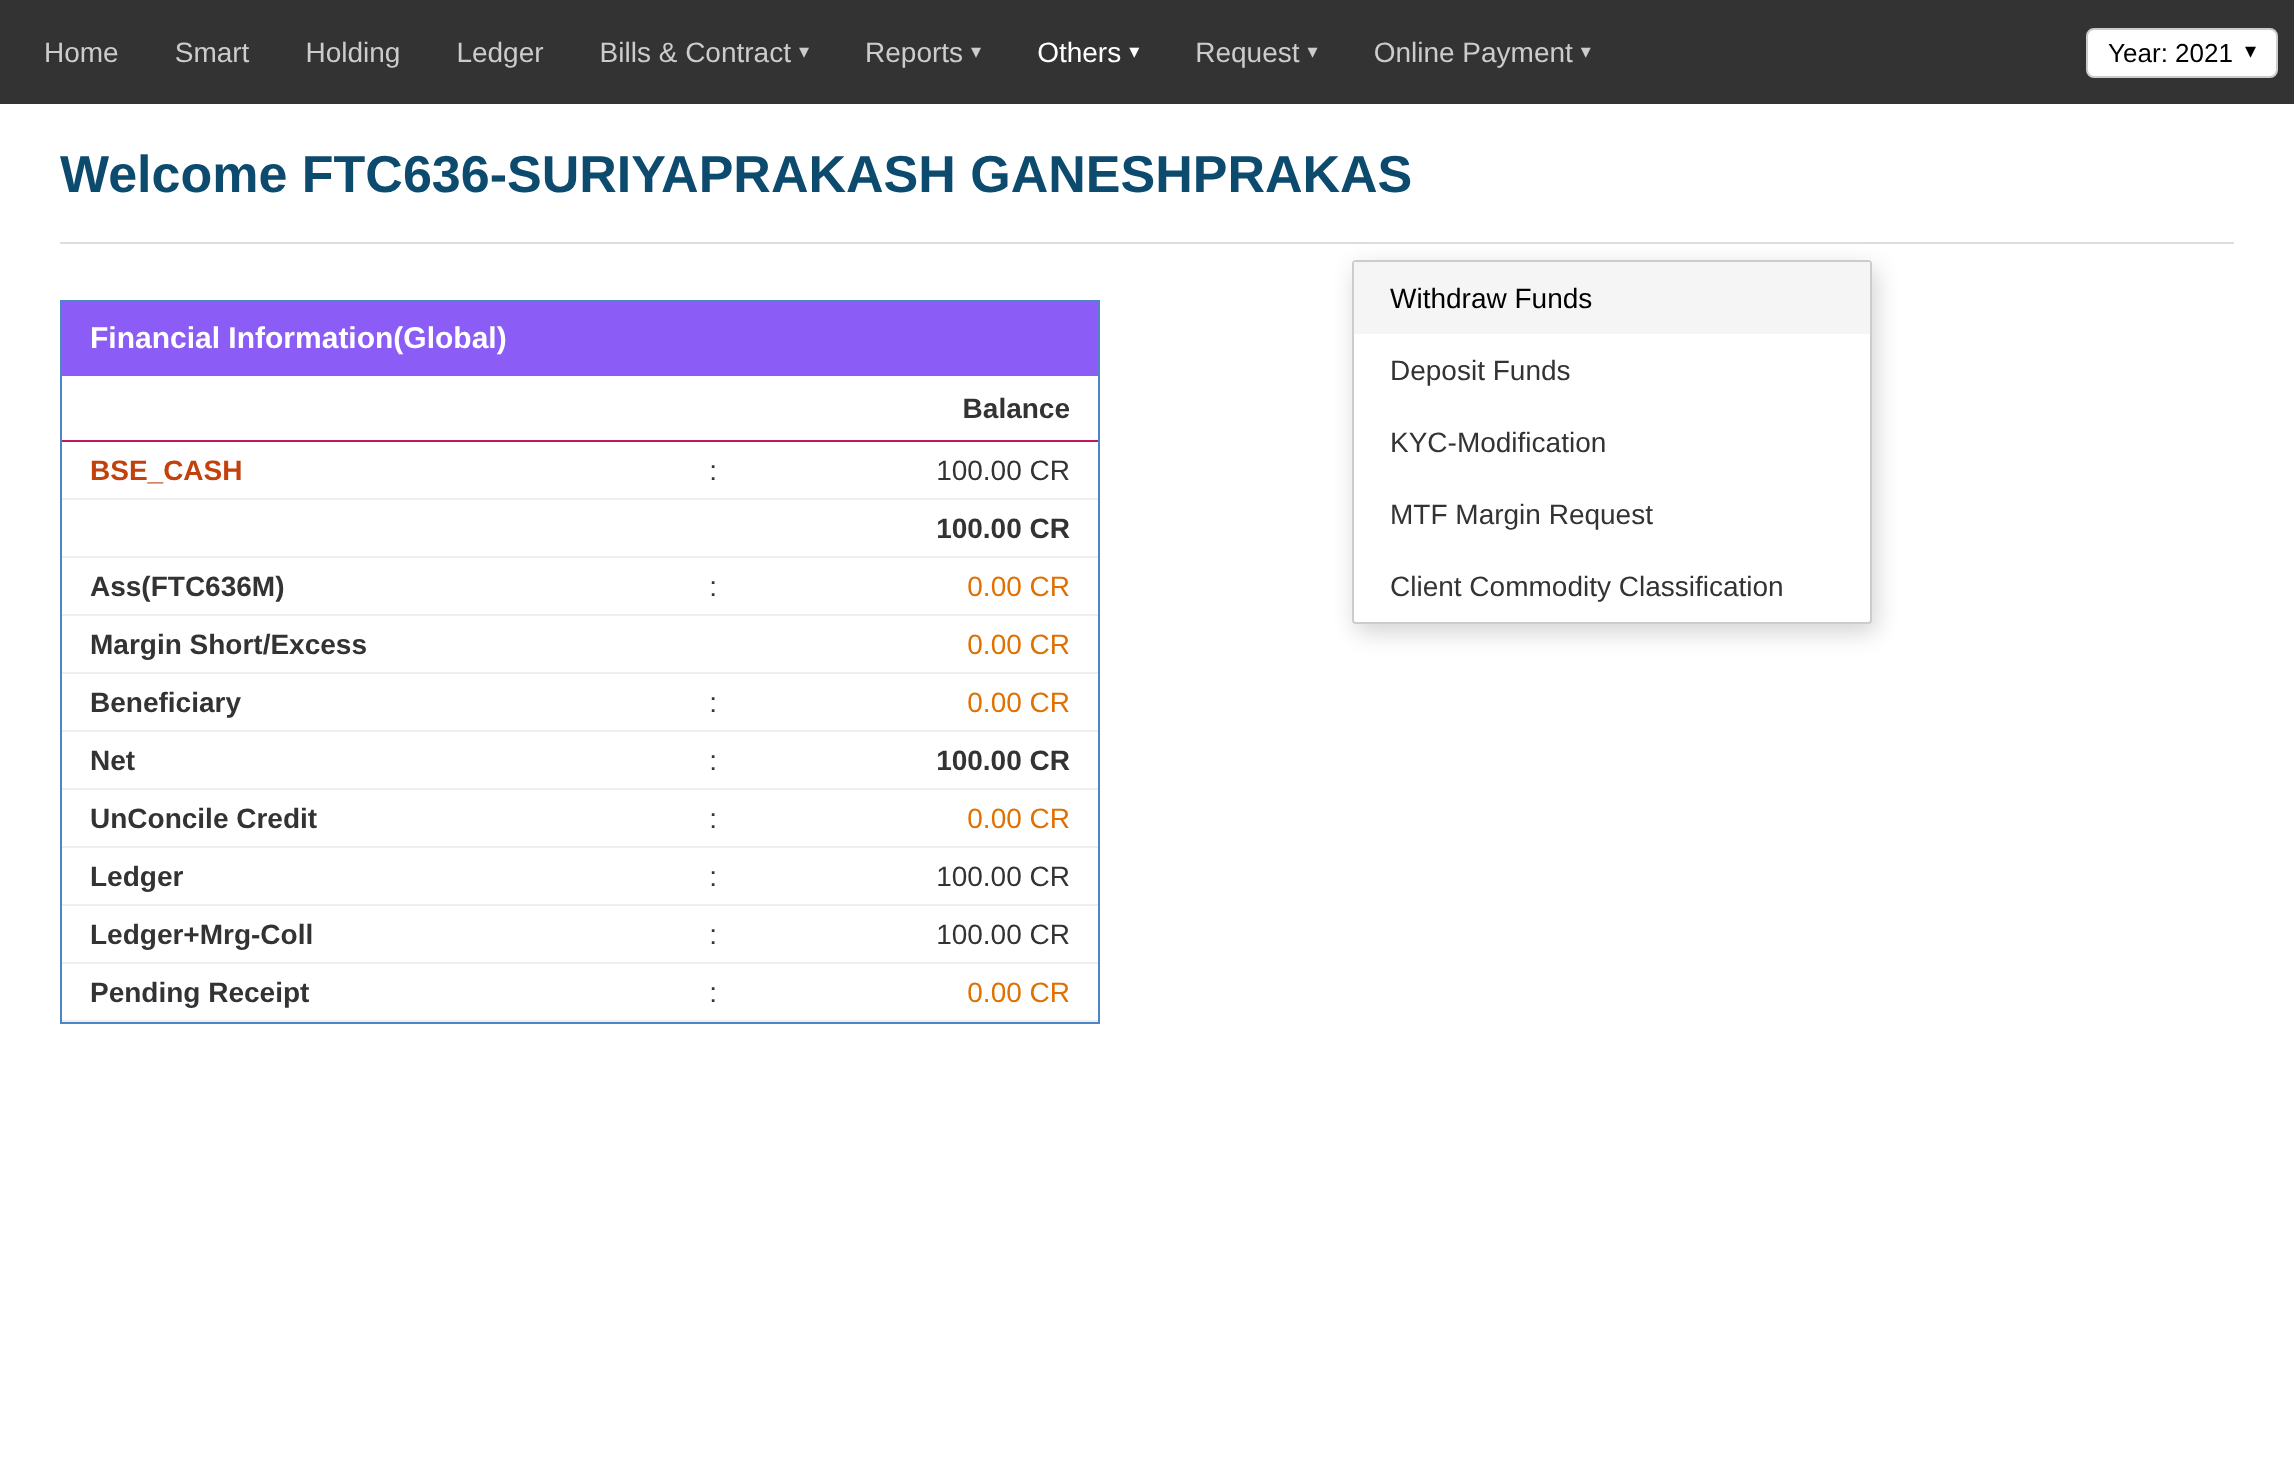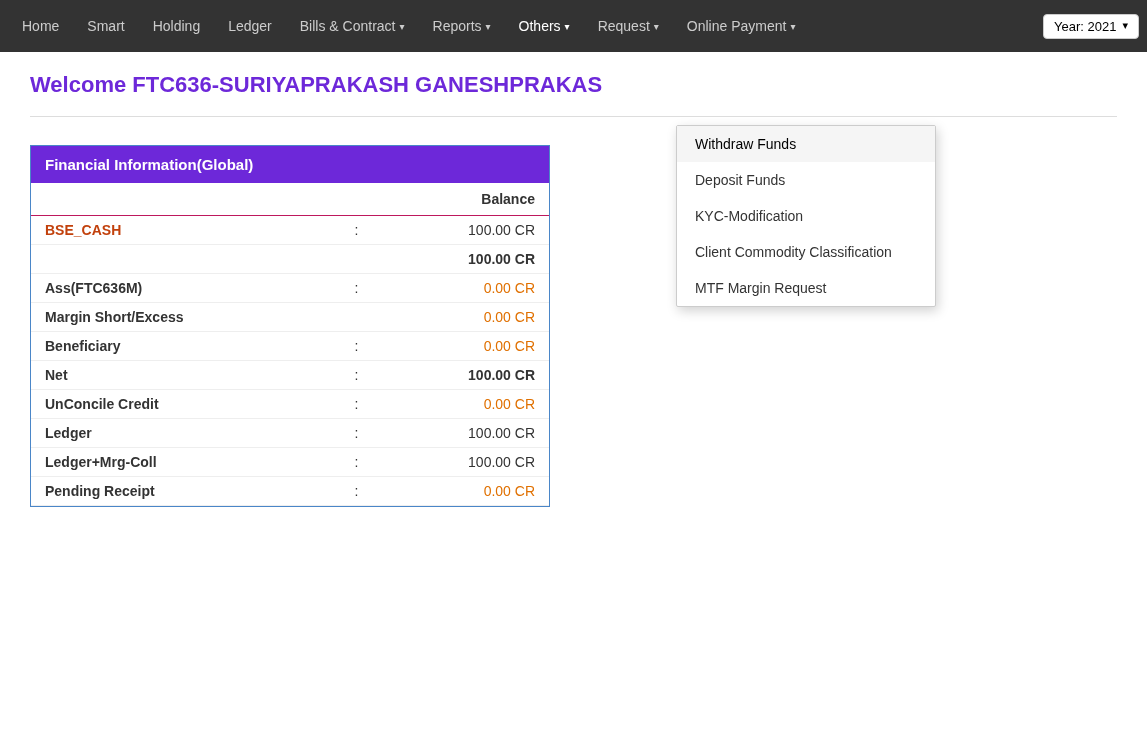--- a/index.html
+++ b/index.html
@@ -35,42 +35,42 @@
       display: flex;
       gap: 6px;
       cursor: pointer;
       font-size: 13px;
     }
     .nav-year .arrow { font-size: 11px; }
 
     
     .welcome {
       padding: 20px 30px 10px 30px;
-      font-size: 22px;
+      font-size: 26px;
       font-weight: bold;
-      color: #6d28d9;
+      color: #0c4a6e;
     }
     .divider { height: 1px; background: #ddd; margin: 8px 30px; }
 
     
     .main-content {
       display: flex;
       padding: 20px 30px;
       gap: 30px;
       position: relative;
     }
 
     
     .fin-table-wrapper {
       border: 1.5px solid #4a86c8;
       width: 520px;
       min-width: 520px;
     }
     .fin-table-header {
-      background: #6d28d9;
+      background: #8b5cf6;
       color: #fff;
       padding: 10px 14px;
       font-size: 15px;
       font-weight: bold;
     }
     .fin-table {
       width: 100%;
       border-collapse: collapse;
     }
     .fin-table th {
@@ -227,17 +227,17 @@
             <td class="value orange">0.00 CR</td>
           </tr>
         </tbody>
     </table>
   </div>
 
   <div class="dropdown-menu" id="dropdown-menu">
       <div class="dropdown-item active">Withdraw Funds</div>
       <div class="dropdown-item">Deposit Funds</div>
       <div class="dropdown-item">KYC-Modification</div>
+      <div class="dropdown-item">MTF Margin Request</div>
       <div class="dropdown-item">Client Commodity Classification</div>
-      <div class="dropdown-item">MTF Margin Request</div>
     </div>
 
 </div>
 
 </body></html>

